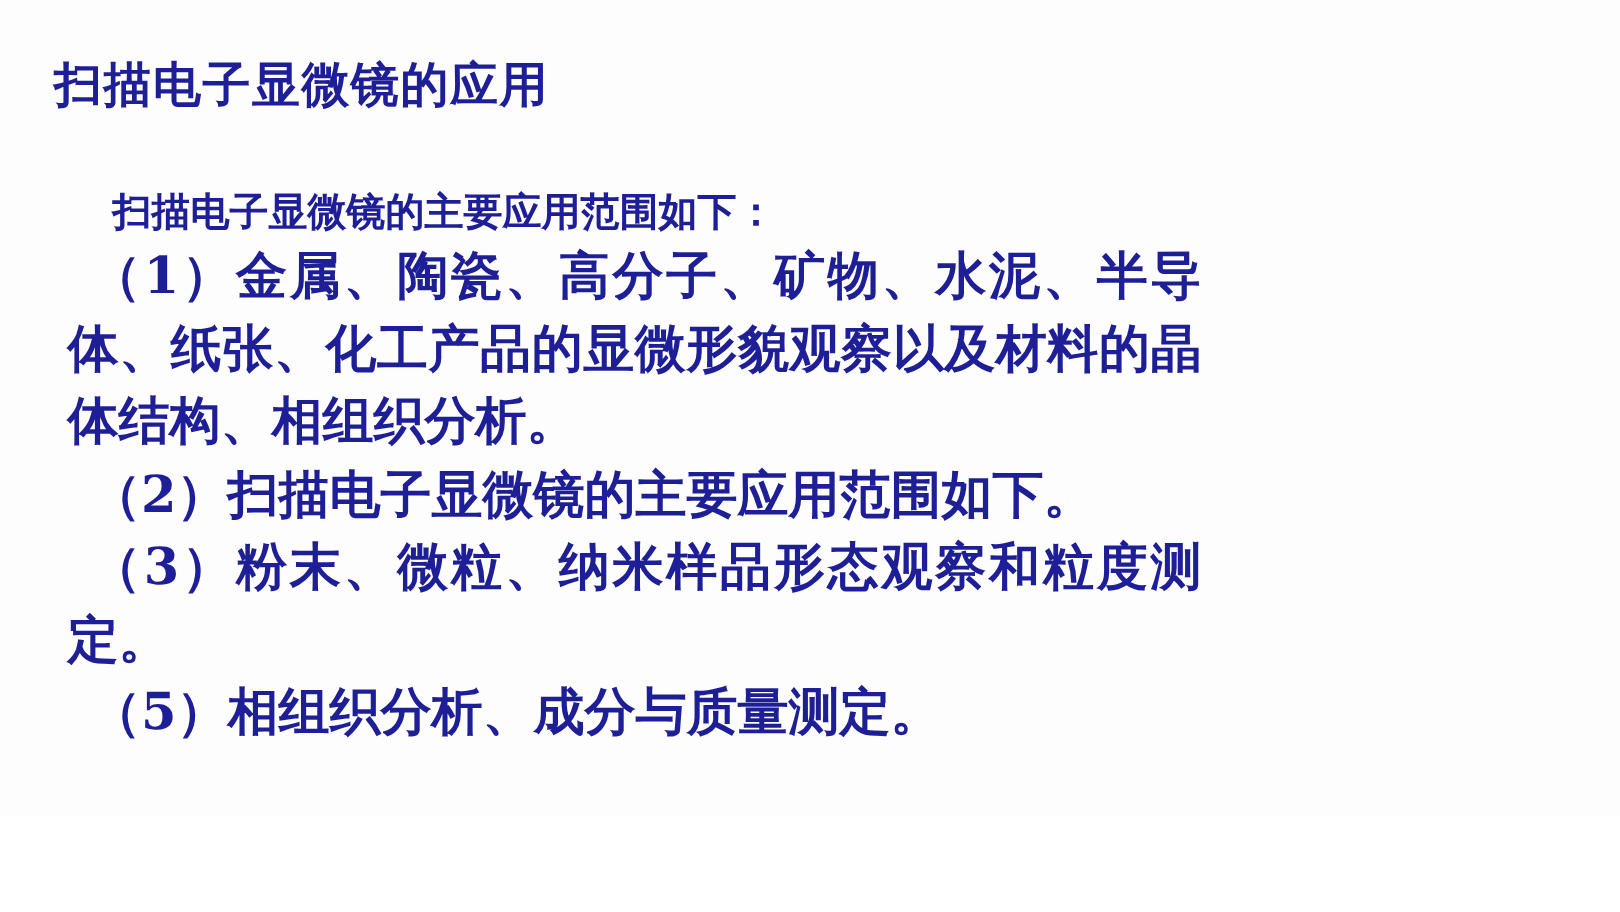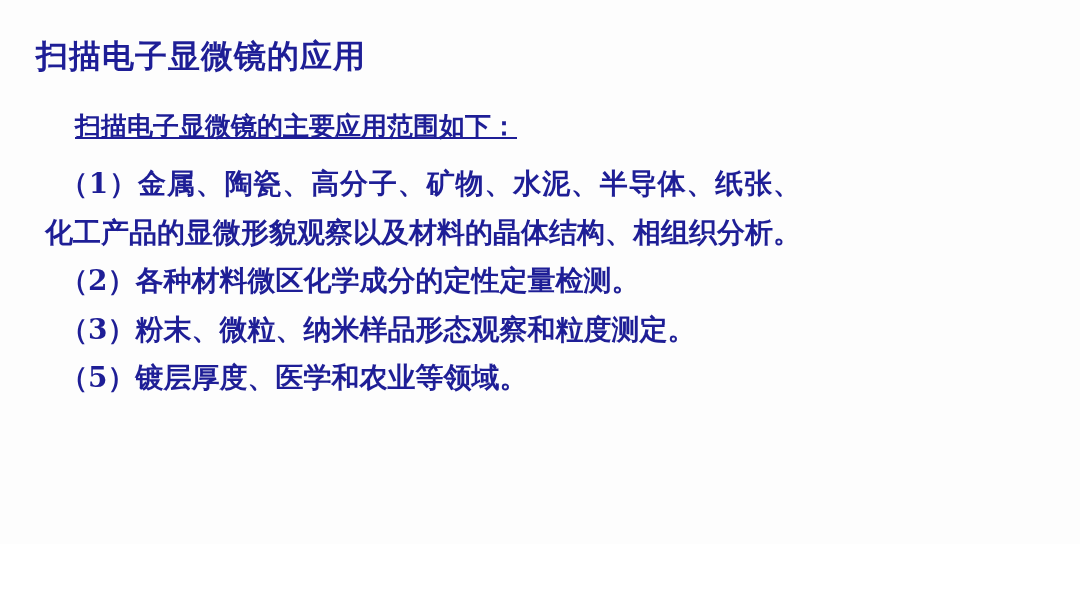--- a/index.html
+++ b/index.html
@@ -22,32 +22,31 @@
     left: 36px;
     top: 36px;
     font-size: 32px;
     line-height: 40px;
     letter-spacing: 1px;
     white-space: nowrap;
   }
   .slide-subtitle {
     position: absolute;
     left: 75px;
-    top: 108px;
+    top: 124px;
     font-size: 26px;
     line-height: 36px;
     white-space: nowrap;
-    text-decoration: underline;
   }
   .app-list {
     position: absolute;
     left: 45px;
     top: 160px;
     width: 756px;
-    font-size: 28px;
+    font-size: 34px;
     line-height: 48.5px;
   }
   .app-item {
     margin: 0;
     text-indent: 15px;
     text-align: justify;
     text-justify: inter-ideograph;
   }
   .item-number {
     letter-spacing: 0;
@@ -59,23 +58,23 @@
 <div class="slide">
 
   <div class="slide-title">扫描电子显微镜的应用</div>
 
   <div class="slide-subtitle">扫描电子显微镜的主要应用范围如下：</div>
 
   <div class="app-list">
 
     <p class="app-item"><span class="item-number">（1）</span><span>金属、陶瓷、高分子、矿物、水泥、半导体、纸张、化工产品的显微形貌观察以及材料的晶体结构、相组织分析。</span></p>
 
-    <p class="app-item"><span class="item-number">（2）</span><span>各种材料微区化学成分的定性定量检测。</span></p>
+    <p class="app-item"><span class="item-number">（2）</span><span>扫描电子显微镜的主要应用范围如下。</span></p>
 
     <p class="app-item"><span class="item-number">（3）</span><span>粉末、微粒、纳米样品形态观察和粒度测定。</span></p>
 
 
-    <p class="app-item"><span class="item-number">（5）</span><span>镀层厚度、医学和农业等领域。</span></p>
+    <p class="app-item"><span class="item-number">（5）</span><span>相组织分析、成分与质量测定。</span></p>
 
 
 
   </div>
 </div>
 
 </body></html>

